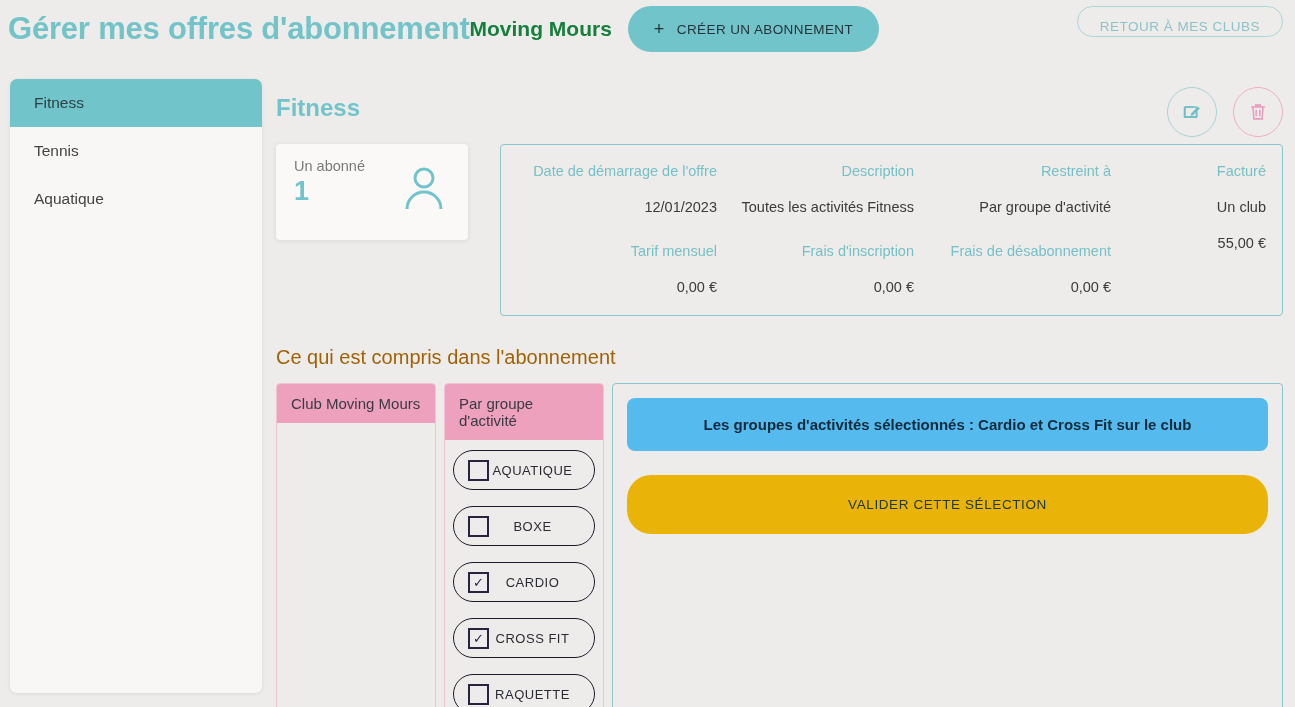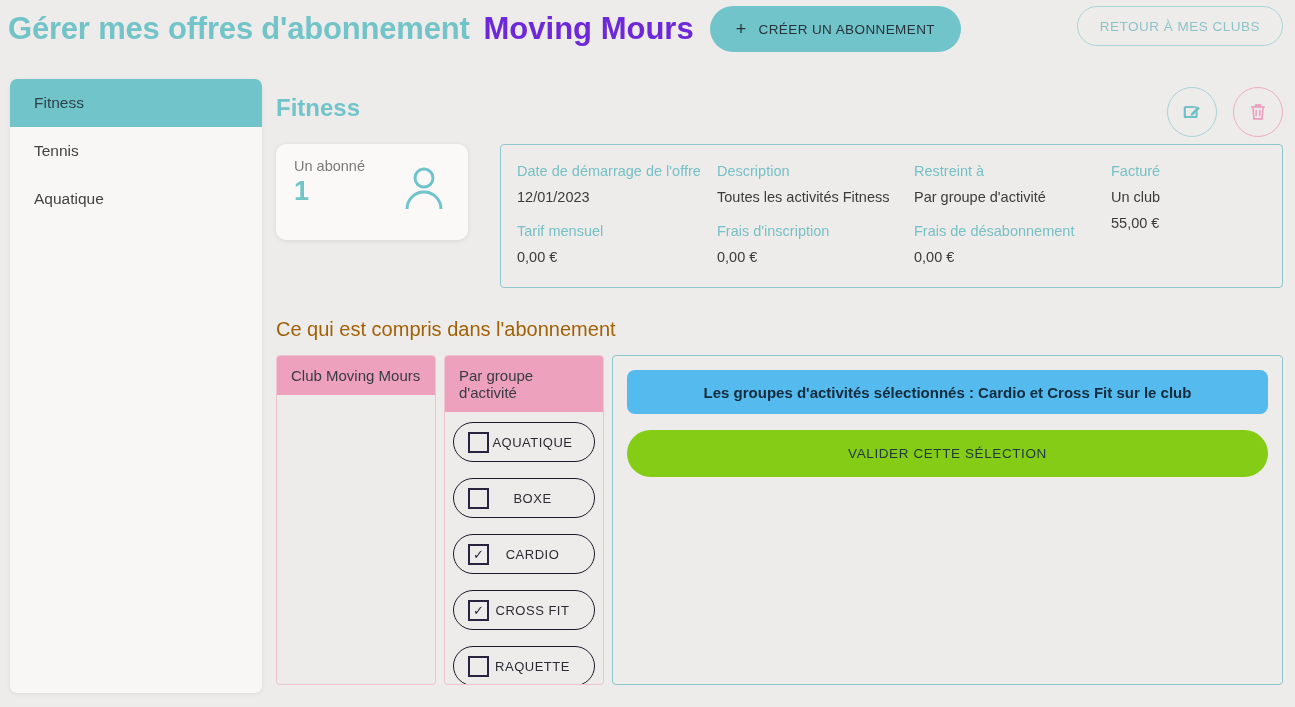--- a/index.html
+++ b/index.html
@@ -28,24 +28,24 @@
     box-sizing: border-box;
   }
   .app-title {
     font-size: 31px;
     font-weight: bold;
     color: #72c4c9;
     letter-spacing: -0.2px;
     white-space: nowrap;
   }
   .club-title {
-    font-size: 31px;
+    font-size: 21px;
     font-weight: bold;
-    color: #6d28d9;
-    margin-left: 14px;
+    color: #15803d;
+    margin-left: 0;
     white-space: nowrap;
   }
   .btn-create {
     margin-left: 16px;
     background: #72c4cb;
     color: #26333a;
     border: none;
     border-radius: 24px;
     height: 46px;
     padding: 0 26px;
@@ -60,21 +60,21 @@
   }
   .btn-create .plus {
     font-size: 18px;
     line-height: 1;
     font-weight: 400;
   }
   .btn-back {
     position: absolute;
     right: 12px;
     top: 6px;
-    height: 40px;
+    height: 31px;
     padding: 12px 22px;
     border-radius: 23px;
     border: 1px solid #a9d6d8;
     background: transparent;
     color: #8dc3c8;
     font-size: 13.5px;
     letter-spacing: 0.5px;
     font-family: "Liberation Sans", sans-serif;
     cursor: pointer;
     white-space: nowrap;
@@ -145,21 +145,21 @@
   .summary-row {
     position: relative;
     margin-top: 22px;
     display: flex;
     align-items: flex-start;
   }
   .abo-card {
     width: 192px;
     height: 96px;
     background: #faf9f7;
-    border-radius: 10px;
+    border-radius: 4px;
     box-shadow: 0 1px 5px rgba(0,0,0,0.09);
     padding: 14px 18px 0 18px;
     box-sizing: border-box;
     position: relative;
     flex: none;
   }
   .abo-label {
     font-size: 14.5px;
     color: #7a7a7a;
   }
@@ -179,21 +179,22 @@
     flex: 1;
     border: 1px solid #8ac6cb;
     border-radius: 4px;
     padding: 14px 16px 16px 16px;
     box-sizing: border-box;
     min-height: 144px;
   }
   .info-grid {
     display: grid;
     grid-template-columns: 200px 197px 197px 1fr;
-    row-gap: 2px;
+    row-gap: 12px;
+    text-align: right;
   }
   .info-label {
     color: #76c0c6;
     font-size: 14.5px;
     line-height: 24px;
   }
   .info-value {
     color: #3b3b3b;
     font-size: 14.5px;
     line-height: 24px;
@@ -268,34 +269,34 @@
     flex: 1;
     border: 1px solid #8ac6cb;
     border-radius: 4px;
     height: 330px;
     padding: 14px;
     box-sizing: border-box;
   }
   .banner-selected {
     background: #55baee;
     border-radius: 8px;
-    height: 44px;
+    height: 53px;
     display: flex;
     align-items: center;
     justify-content: center;
     color: #132b3c;
     font-size: 15px;
     font-weight: bold;
   }
   .btn-validate {
-    margin-top: 16px;
-    background: #84cc16;
+    margin-top: 24px;
+    background: #eab308;
     border: none;
     border-radius: 24px;
-    height: 47px;
+    height: 59px;
     width: 100%;
     color: #223a3d;
     font-size: 13.5px;
     letter-spacing: 0.6px;
     font-family: "Liberation Sans", sans-serif;
     cursor: pointer;
   }
 </style>
 </head>
 <body>

